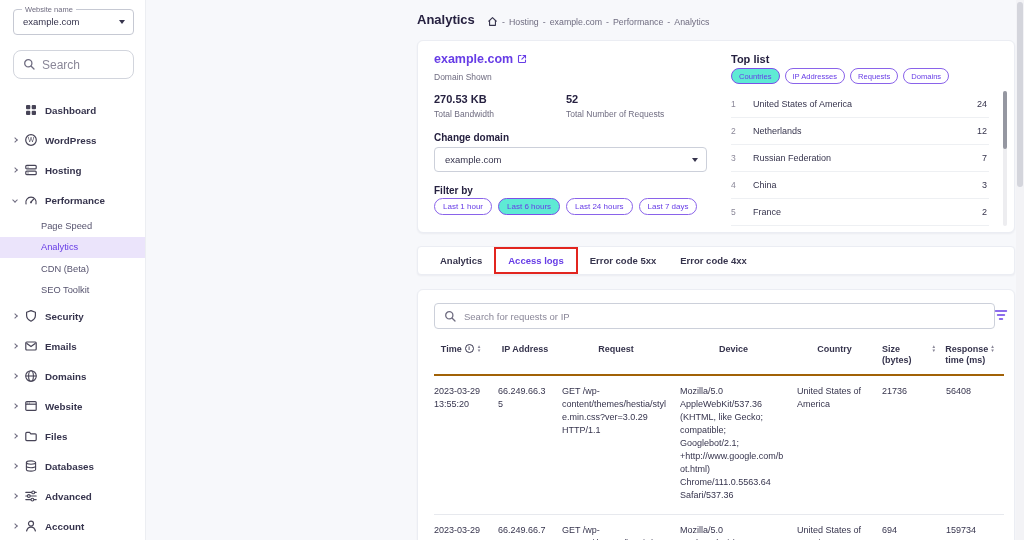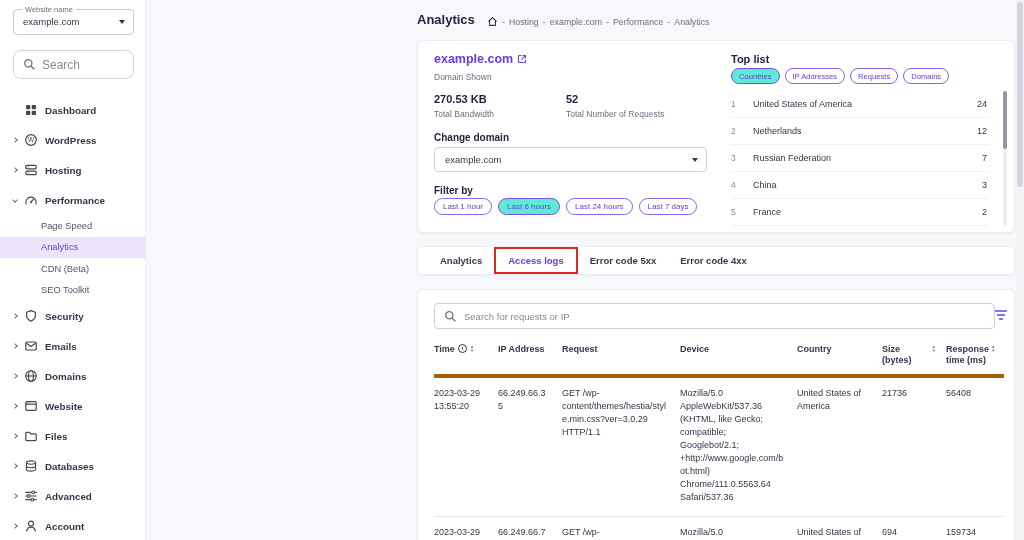--- a/index.html
+++ b/index.html
@@ -64,21 +64,21 @@
   .tab.active { color:#673de6; }
   .tab.annotated { border:2px solid #e2251f; }
 
   
   .logs-card { left:417px; top:289px; width:598px; height:280px; border-radius:6px 6px 0 0; }
   .logs-search { position:absolute; left:16px; top:13px; width:561px; height:26px; border:1px solid #ccd0da; border-radius:4px; display:flex; align-items:center; background:#fff; }
   .logs-search svg { margin-left:9px; }
   .logs-search input { border:0; outline:0; flex:1; margin-left:7px; font-size:9.5px; color:#36344d; font-family:inherit; background:transparent; }
   .filter-btn { position:absolute; right:6px; top:19px; cursor:pointer; }
   .lt { position:absolute; left:16px; top:46px; width:570px; display:grid; grid-template-columns:64px 64px 118px 117px 85px 64px 58px; }
-  .lt-h { font-size:9px; font-weight:bold; color:#36344d; padding:8px 10px 8px 0; border-bottom:4px solid #a16207; display:flex; gap:3px; align-items:flex-start; line-height:11px; }
+  .lt-h { font-size:9px; font-weight:bold; color:#36344d; padding:8px 10px 8px 0; border-bottom:2px solid #a16207; display:flex; gap:3px; align-items:flex-start; line-height:11px;justify-content:center; }
   .lt-c { font-size:9px; line-height:13px; padding:9px 12px 12px 0; border-bottom:1px solid #e7e9ee; overflow-wrap:anywhere; color:#36344d; }
   .sort { display:flex; flex-direction:column; color:#8a8798; margin-top:0.5px; cursor:pointer; }
   .sort::before { content:"▲"; font-size:4.6px; line-height:4.6px; }
   .sort::after { content:"▼"; font-size:4.6px; line-height:4.6px; }
   .info-dot { width:9px; height:9px; border:1px solid #36344d; border-radius:50%; display:flex; align-items:center; justify-content:center; flex:none; cursor:pointer; }
   .info-dot::before { content:"i"; font-size:6px; color:#36344d; font-weight:bold; }
 
   
   .page-scroll { position:absolute; right:0; top:0; bottom:0; width:8px; background:#f3f3f6; z-index:4; }
   .page-thumb { position:absolute; right:1px; top:2px; width:6px; height:185px; background:#d4d5dc; border-radius:3px; }

